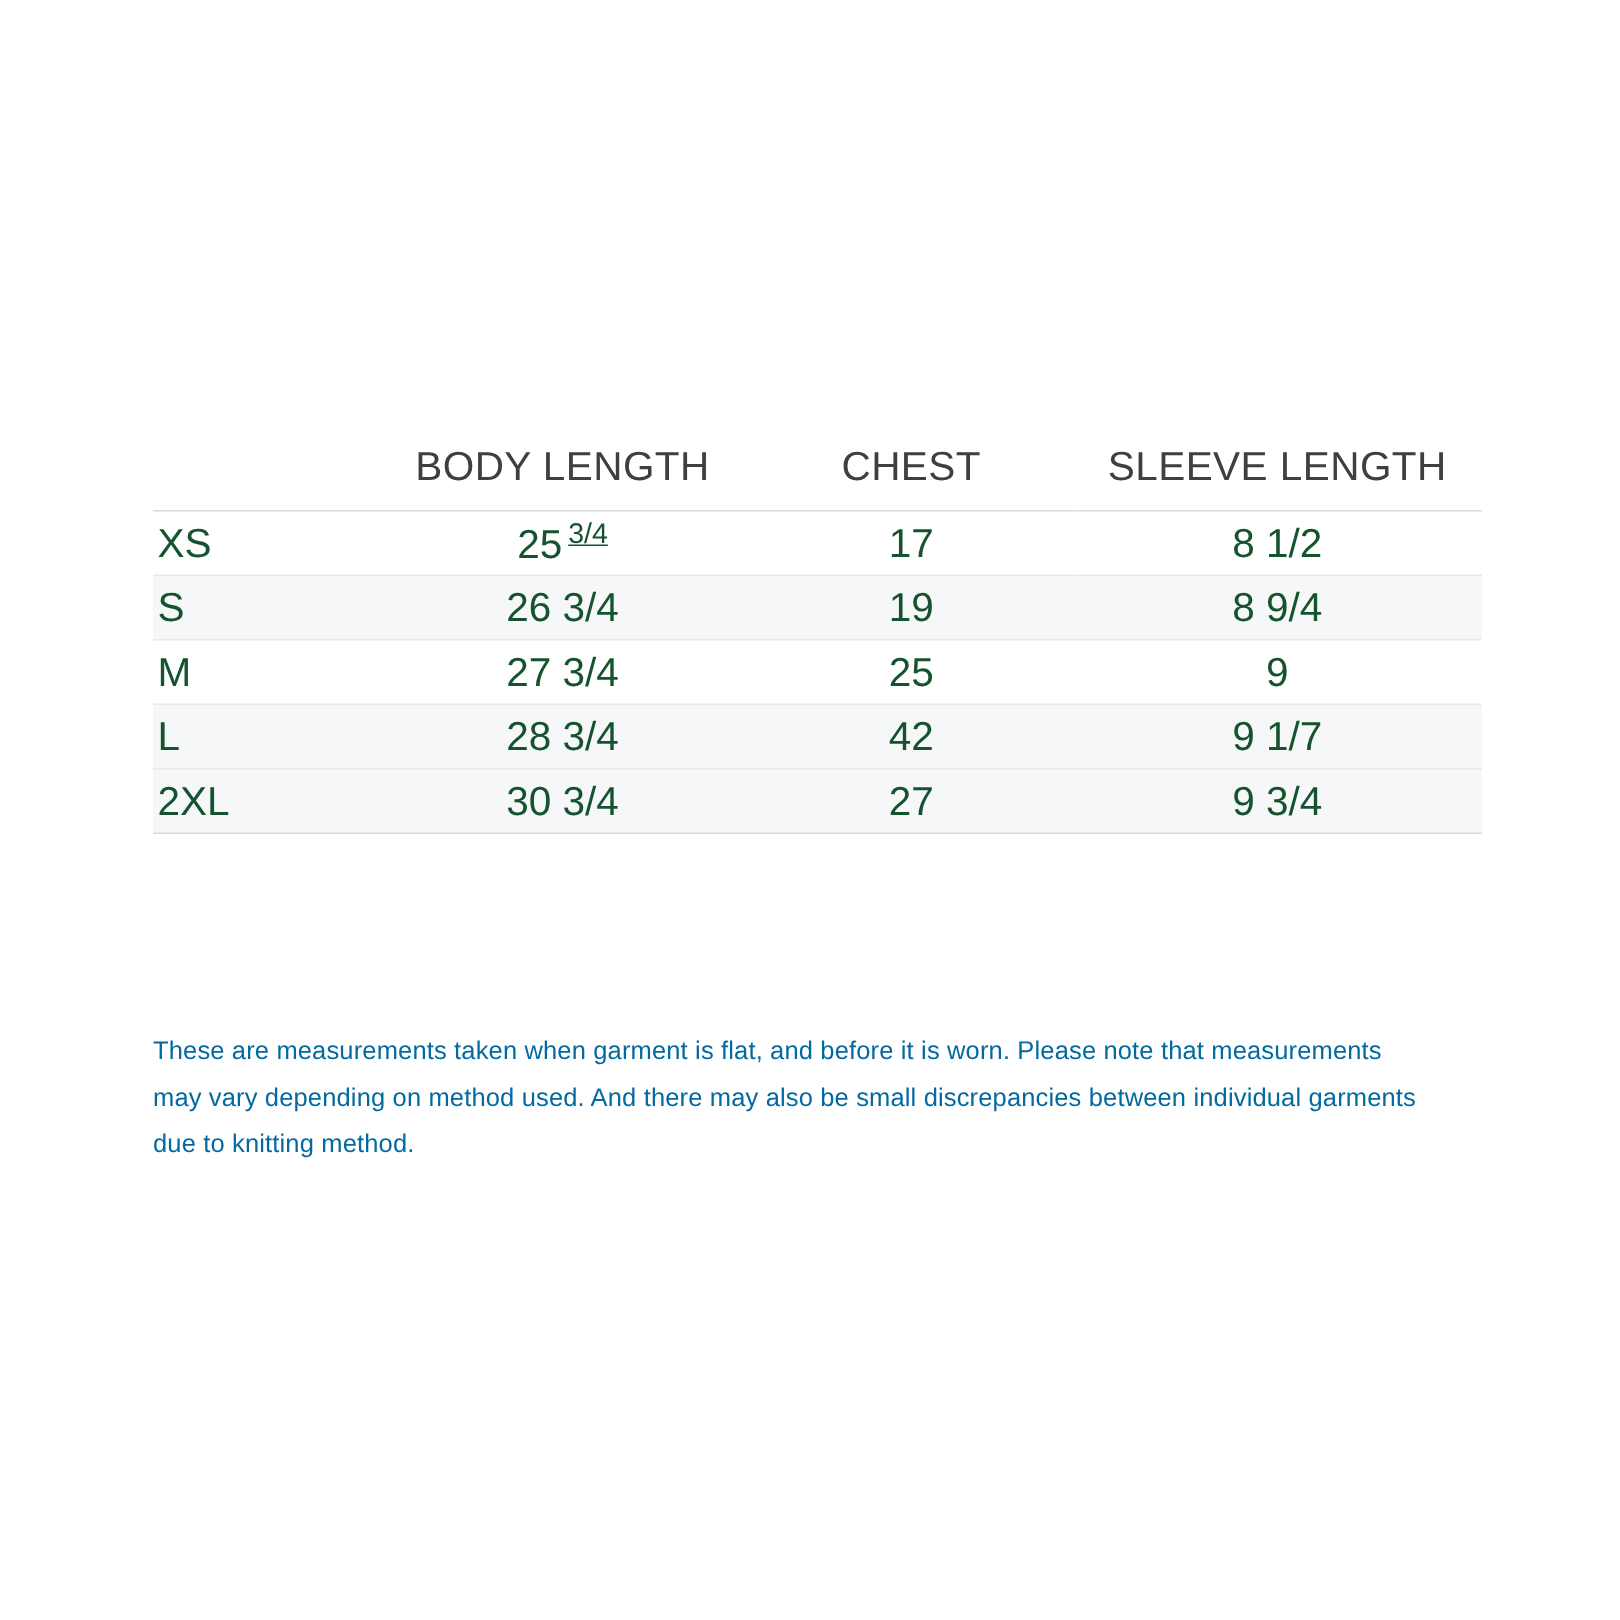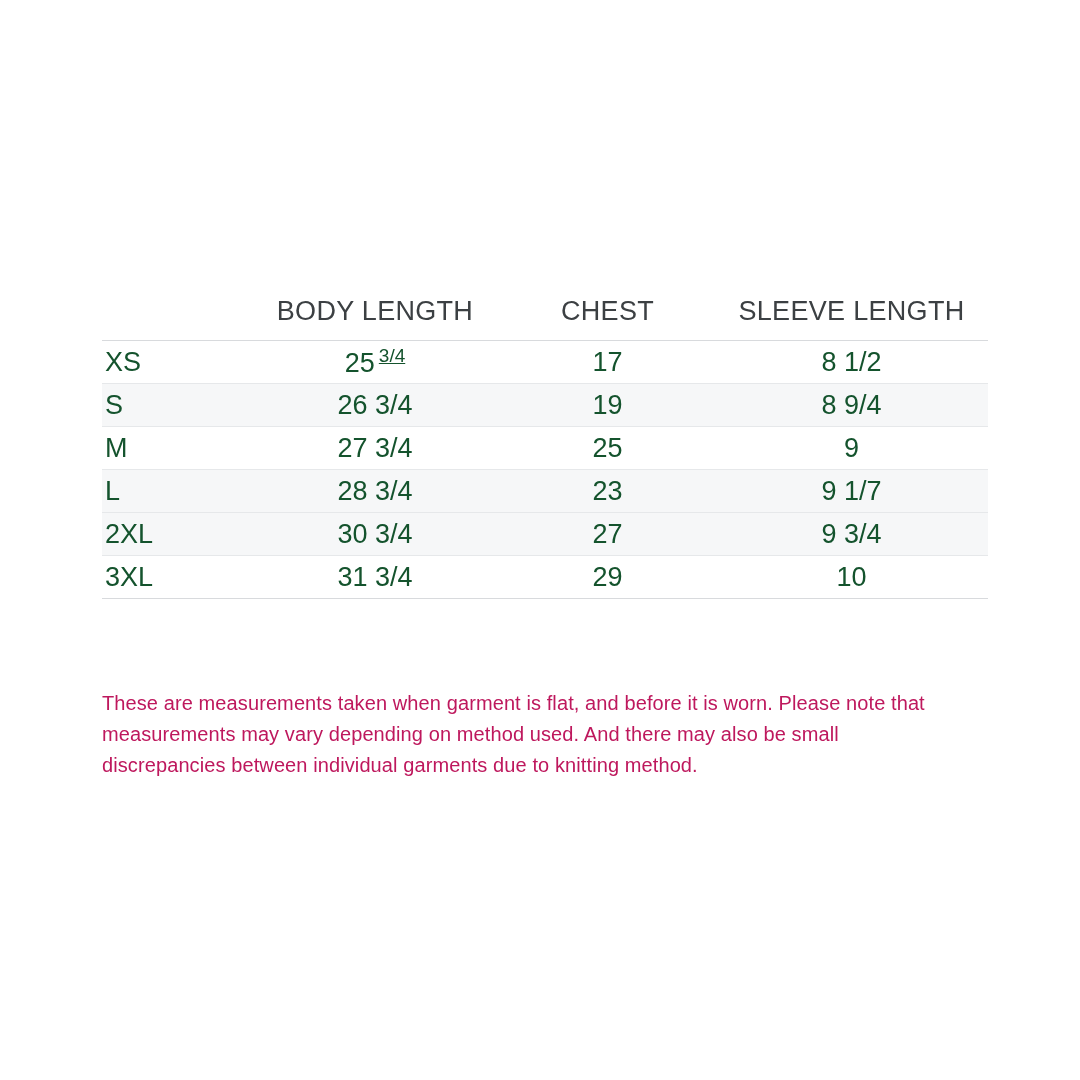--- a/index.html
+++ b/index.html
@@ -84,23 +84,23 @@
     vertical-align: super;
     margin-left: 4px;
     text-decoration: underline;
   }
 
   .note {
     position: absolute;
     left: 102px;
     top: 668px;
     width: 855px;
-    font-size: 20px;
+    font-size: 17px;
     line-height: 31px;
-    color: #be185d;
+    color: #0369a1;
     letter-spacing: 0.1px;
   }
 </style>
 </head>
 <body>
 
 <div class="page">
 
   <div class="size-chart-wrap">
     <table class="size-table">
@@ -133,34 +133,28 @@
         </tr>
         <tr>
           <td class="col-size">M</td>
           <td>27 3/4</td>
           <td>25</td>
           <td>9</td>
         </tr>
         <tr class="alt">
           <td class="col-size">L</td>
           <td>28 3/4</td>
-          <td>23</td>
+          <td>42</td>
           <td>9 1/7</td>
         </tr>
         <tr class="alt">
           <td class="col-size">2XL</td>
           <td>30 3/4</td>
           <td>27</td>
           <td>9 3/4</td>
-        </tr>
-        <tr>
-          <td class="col-size">3XL</td>
-          <td>31 3/4</td>
-          <td>29</td>
-          <td>10</td>
         </tr>
       </tbody>
     </table>
   </div>
 
   <p class="note">These are measurements taken when garment is flat, and before it is worn. Please note that measurements may vary depending on method used. And there may also be small discrepancies between individual garments due to knitting method.</p>
 
 </div>
 
 </body></html>

